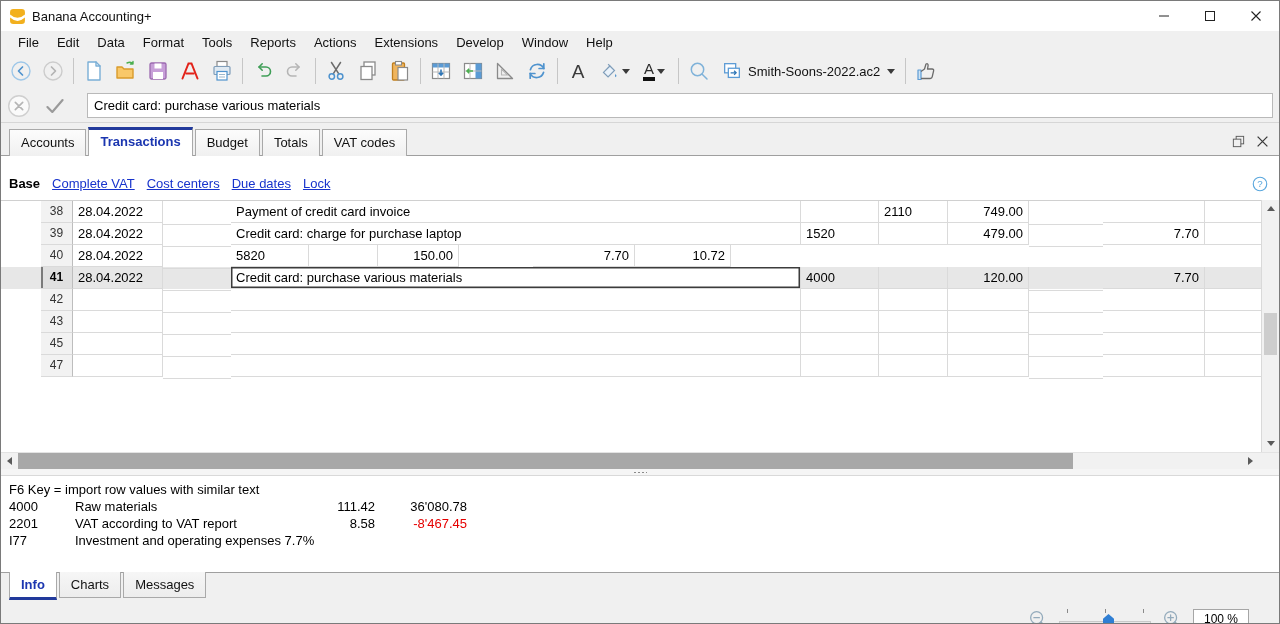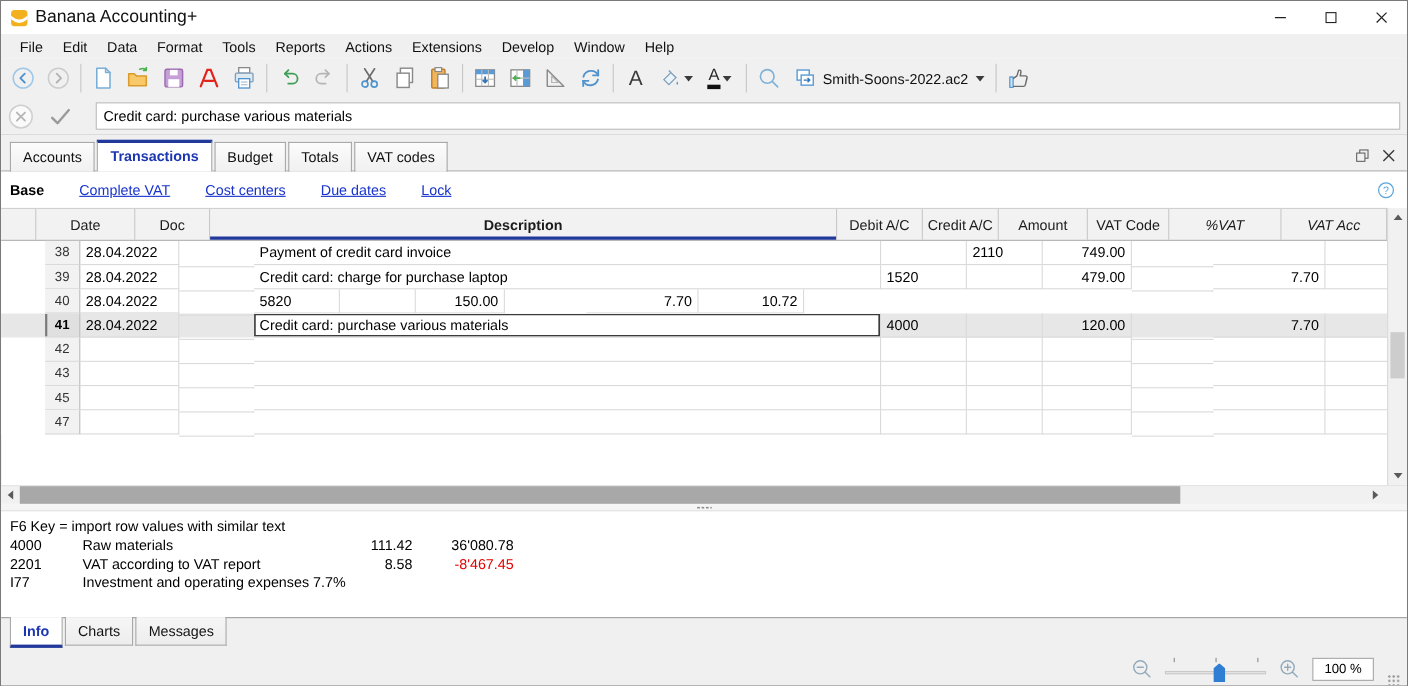--- a/index.html
+++ b/index.html
@@ -8,21 +8,21 @@
     font-family:"Liberation Sans", sans-serif;
     font-size:13px; color:#000; background:#fff;
     border:1px solid #7a7a7a; overflow:hidden;
     display:flex; flex-direction:column;
   }
   svg { display:block; }
 
   
   .titlebar { height:30px; background:#fff; display:flex; align-items:center; flex:none; }
   .app-icon { margin:0 6px 0 8px; }
-  .title-text { font-size:16px; color:#111; }
+  .title-text { font-size:13px; color:#111; }
   .win-controls { margin-left:auto; display:flex; height:100%; }
   .win-btn { width:46px; height:100%; display:flex; align-items:center; justify-content:center; }
 
   
   .menubar { height:22px; background:#f0f0f0; display:flex; align-items:center; padding-left:8px; flex:none; }
   .menu-item { padding:2px 9px; color:#111; cursor:default; }
 
   
   .toolbar { height:36px; background:#f0f0f0; display:flex; align-items:center; padding-left:4px; flex:none; }
   .tbtn { width:32px; height:30px; display:flex; align-items:center; justify-content:center; border-radius:2px; }
@@ -38,21 +38,21 @@
   .ebtn { width:36px; height:30px; display:flex; align-items:center; justify-content:center; }
   .edit-input { flex:1; height:25px; margin:0 6px 0 14px; border:1px solid #b9b9b9; padding:0 6px; font-family:"Liberation Sans",sans-serif; font-size:13px; background:#fff; outline:none; }
 
   
   .tabbar { height:33px; background:#f0f0f0; display:flex; align-items:flex-end; padding-left:8px; border-bottom:1px solid #9f9f9f; flex:none; }
   .tab { background:linear-gradient(#fcfcfc,#f0f0f0); border:1px solid #a9a9a9; border-bottom:none; padding:5px 11px 6px; margin-right:2px; position:relative; top:1px; color:#111; }
   .tab.active { background:#fff; border-top:3px solid #21399b; padding-top:4px; padding-bottom:7px; color:#1b36b0; font-weight:bold; z-index:2; }
   .tabbar-right { margin-left:auto; display:flex; align-items:center; gap:10px; padding:0 10px 6px 0; }
 
   
-  .filters { height:33px; background:#fff; display:flex; align-items:center; padding-left:8px; gap:32px; flex:none; }
+  .filters { height:33px; background:#fff; display:flex; align-items:center; padding-left:8px; gap:12px; flex:none;margin-top:11px; }
   .filter.current { font-weight:bold; color:#000; }
   .filter.link { color:#1733cc; text-decoration:underline; cursor:pointer; }
   .filters-right { margin-left:auto; padding-right:10px; }
 
   
   .table-zone { height:252px; display:flex; flex:none; }
   .grid { width:1260px; overflow:hidden; border-top:1px solid #d0d0d0; }
   .thead { display:flex; height:29px; background:#f2f2f2; border-bottom:1px solid #a9a9a9; }
   .th { border-right:1px solid #c9c9c9; display:flex; align-items:center; justify-content:center; color:#1b1b1b; flex:none; }
   .th.b { font-weight:bold; }
@@ -349,32 +349,20 @@
     <div class="filter link">Due dates</div>
     <div class="filter link">Lock</div>
     <div class="filters-right"><span><svg width="18" height="18" viewBox="0 0 24 24" fill="none">
           <circle cx="12" cy="12" r="9" stroke="#58a6dd" stroke-width="1.5"></circle>
           <text x="12" y="16.5" text-anchor="middle" font-size="13" fill="#58a6dd" font-family="Liberation Sans, sans-serif">?</text>
         </svg></span></div>
   </div>
 
 <div class="table-zone">
   <div class="grid">
-    <div class="thead" id="thead">
-        <div class="th" style="width: 32px;"></div>
-        <div class="th" style="width: 90px;">Date</div>
-        <div class="th" style="width: 68px;">Doc</div>
-        <div class="th b desc" style="width: 570px;">Description</div>
-        <div class="th" style="width: 78px;">Debit A/C</div>
-        <div class="th" style="width: 69px;">Credit A/C</div>
-        <div class="th" style="width: 81px;">Amount</div>
-        <div class="th" style="width: 74px;">VAT Code</div>
-        <div class="th i" style="width: 102px;">%VAT</div>
-        <div class="th i" style="width: 96px;">VAT Acc</div>
-      </div>
     <div id="tbody">
         <div class="tr">
           <div class="td gutter" style="width: 32px;">38</div>
           <div class="td al" style="width: 90px;">28.04.2022</div>
           <div class="td ac" style="width: 68px;">10</div>
           <div class="td al" style="width: 570px;">Payment of credit card invoice</div>
           <div class="td al" style="width: 78px;"></div>
           <div class="td al" style="width: 69px;">2110</div>
           <div class="td ar" style="width: 81px;">749.00</div>
           <div class="td ac" style="width: 74px;"></div>

